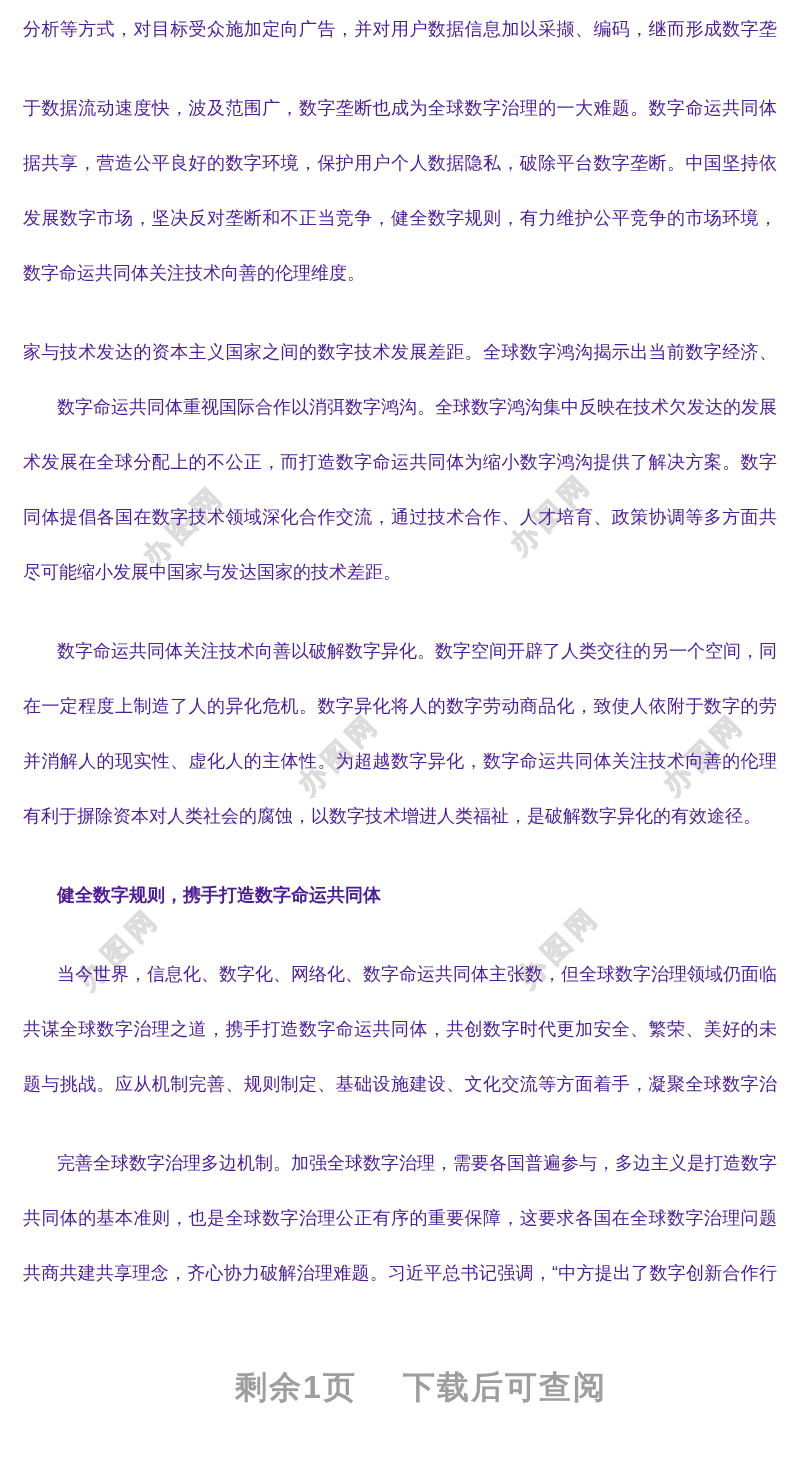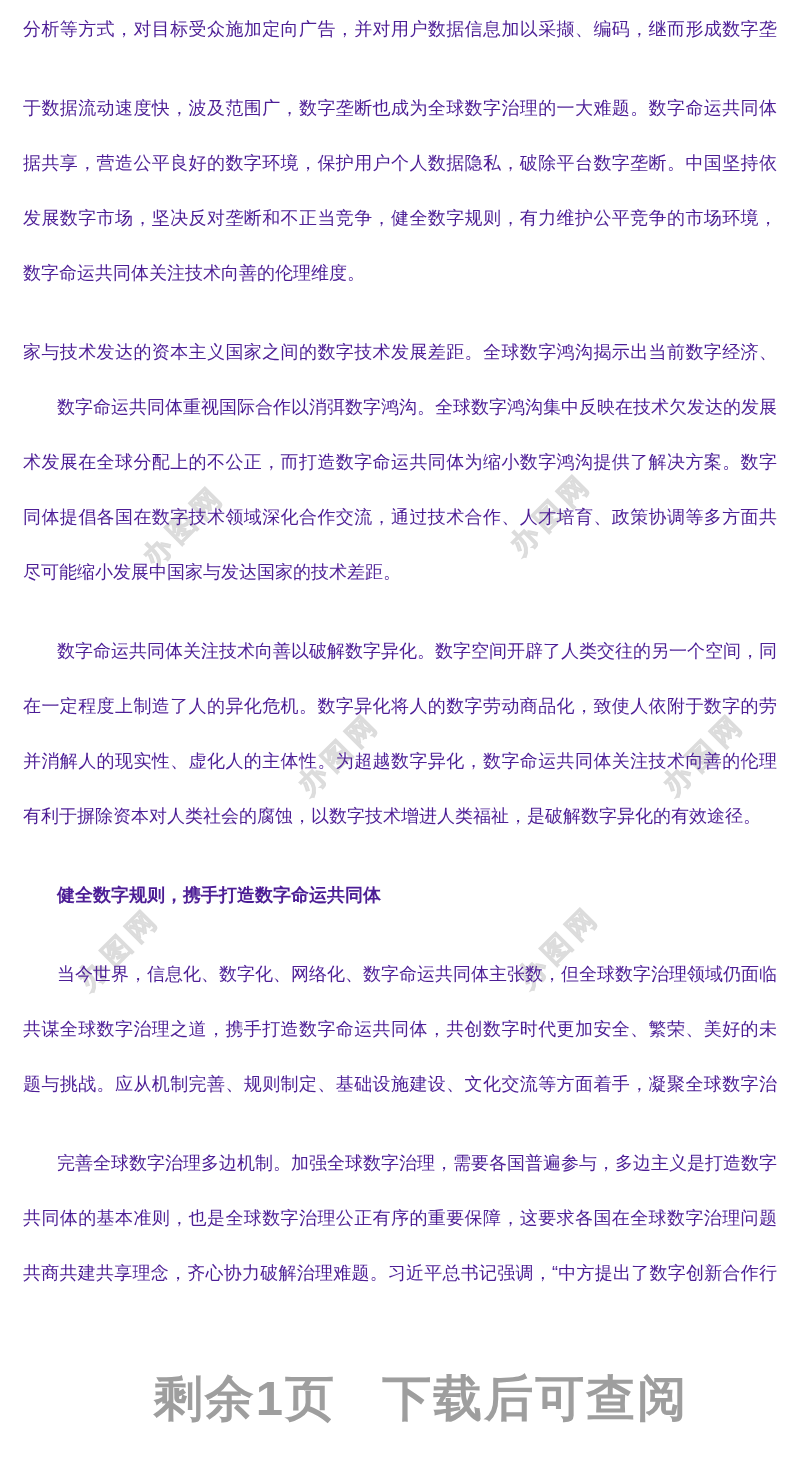--- a/index.html
+++ b/index.html
@@ -50,21 +50,21 @@
   .wm.w4{left:653px;top:735px;}
   .wm.w5{left:68px; top:930px;}
   .wm.w6{left:508px;top:928px;}
   
   .footer{
     position:absolute;
     left:0;top:1366px;width:800px;
     box-sizing:border-box;
     padding-left:42px;
     text-align:center;
-    font-size:49px;
+    font-size:32px;
     font-weight:bold;
     color:#9e9e9e;
     letter-spacing:2px;
     z-index:1;
   }
   .footer .hint{display:inline-block;margin-left:46px;}
 </style>
 </head>
 <body>
 

